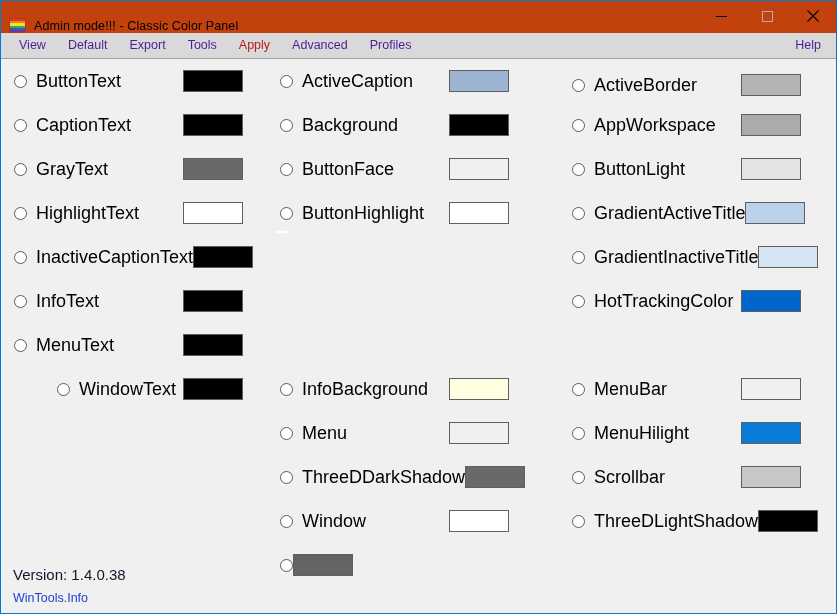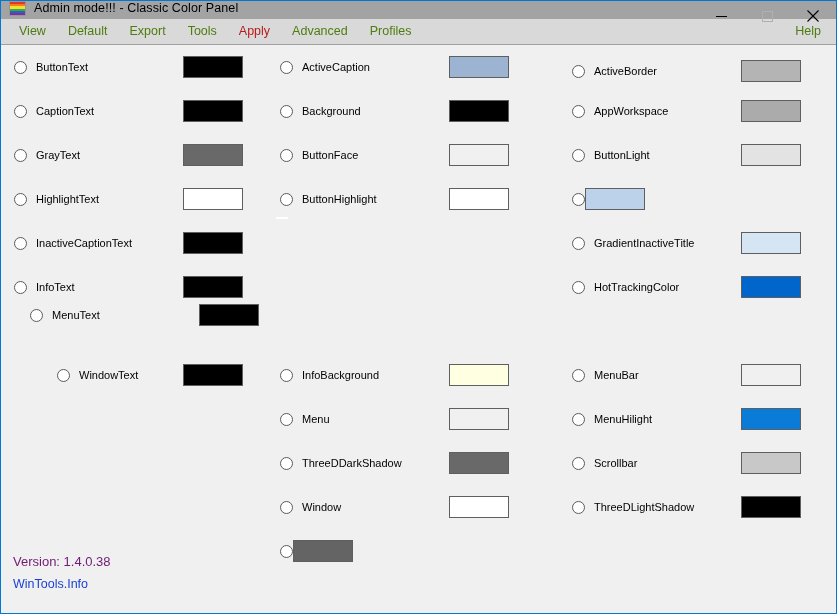--- a/index.html
+++ b/index.html
@@ -19,24 +19,24 @@
     position: relative;
     width: 837px; height: 614px;
     background: #f0f0f0;
     border: 1px solid #0078d7;
     overflow: hidden;
   }
 
   
   #titlebar {
     position: relative;
-    height: 18px;
-    background: #a3a3a3;
+    height: 32px;
+    background: #c2410c;
     display: flex;
-    align-items: flex-start;
+    align-items: flex-end;
     user-select: none;
   }
   #app-icon {
     width: 17px; height: 15px;
     margin-left: 8px; margin-right: 8px;
     flex: none;
     display: flex; flex-direction: column;
     border: 1px solid rgba(0,0,0,0.08);
   }
   #app-icon i { display: block; flex: 1 1 auto; }
@@ -66,21 +66,21 @@
     height: 26px;
     background: #d9d9d9;
     border-bottom: 1px solid #a0a0a0;
     display: flex;
     align-items: center;
     padding-left: 7px;
     user-select: none;
   }
   .menu-item {
     font-size: 12.5px;
-    color: #4d7c0f;
+    color: #4c1d95;
     padding: 4px 11px 5px 11px;
     white-space: nowrap;
     cursor: default;
   }
   .menu-item.disabled { color: #b91c1c; }
   #menu-spacer { flex: 1 1 auto; }
   #menu-help { padding-right: 15px; }
 
   
   #content {
@@ -111,21 +111,21 @@
   .radio {
     width: 13px; height: 13px;
     border: 1px solid #5b5b5b;
     border-radius: 50%;
     background: #ffffff;
     margin-left: 13px;
     flex: none;
     cursor: default;
   }
   .row-label {
-    font-size: 11px;
+    font-size: 18px;
     color: #000000;
     margin-left: 9px;
     white-space: nowrap;
     flex: 1 1 auto;
     cursor: default;
   }
   .swatch {
     width: 60px; height: 22px;
     border: 1px solid #5f5f5f;
     margin-right: 37px;
@@ -140,22 +140,22 @@
     width: 12px; height: 2px;
     background: #ffffff;
   }
 
   
   #footer {
     position: absolute;
     left: 12px; bottom: 8px;
   }
   #version-text {
-    font-size: 13px;
-    color: #701a75;
+    font-size: 15px;
+    color: #0f172a;
     margin-bottom: 5px;
     cursor: default;
   }
   #site-link {
     font-size: 12.5px;
     color: #1a3fd4;
     text-decoration: none;
     cursor: pointer;
     display: inline-block;
   }
@@ -233,21 +233,21 @@
         <div class="row" style="top: 176px;">
           <span class="radio"></span>
           <span class="row-label">InactiveCaptionText</span>
           <span class="swatch" style="background: rgb(0, 0, 0);"></span>
         </div>
         <div class="row" style="top: 220px;">
           <span class="radio"></span>
           <span class="row-label">InfoText</span>
           <span class="swatch" style="background: rgb(0, 0, 0);"></span>
         </div>
-        <div class="row" style="top: 248px; margin-left: 16px;">
+        <div class="row" style="top: 264px;">
           <span class="radio"></span>
           <span class="row-label">MenuText</span>
           <span class="swatch" style="background: rgb(0, 0, 0);"></span>
         </div>
         <div class="row" style="top: 308px; padding-left: 43px;">
           <span class="radio"></span>
           <span class="row-label">WindowText</span>
           <span class="swatch" style="background: rgb(0, 0, 0);"></span>
         </div>
       </div>
@@ -308,20 +308,21 @@
           <span class="row-label">AppWorkspace</span>
           <span class="swatch" style="background: rgb(171, 171, 171);"></span>
         </div>
         <div class="row" style="top: 88px;">
           <span class="radio"></span>
           <span class="row-label">ButtonLight</span>
           <span class="swatch" style="background: rgb(227, 227, 227);"></span>
         </div>
         <div class="row" style="top: 132px;">
           <span class="radio"></span>
+          <span class="row-label">GradientActiveTitle</span>
           <span class="swatch" style="background: rgb(188, 210, 234);"></span>
         </div>
         <div class="row" style="top: 176px;">
           <span class="radio"></span>
           <span class="row-label">GradientInactiveTitle</span>
           <span class="swatch" style="background: rgb(214, 229, 243);"></span>
         </div>
         <div class="row" style="top: 220px;">
           <span class="radio"></span>
           <span class="row-label">HotTrackingColor</span>

